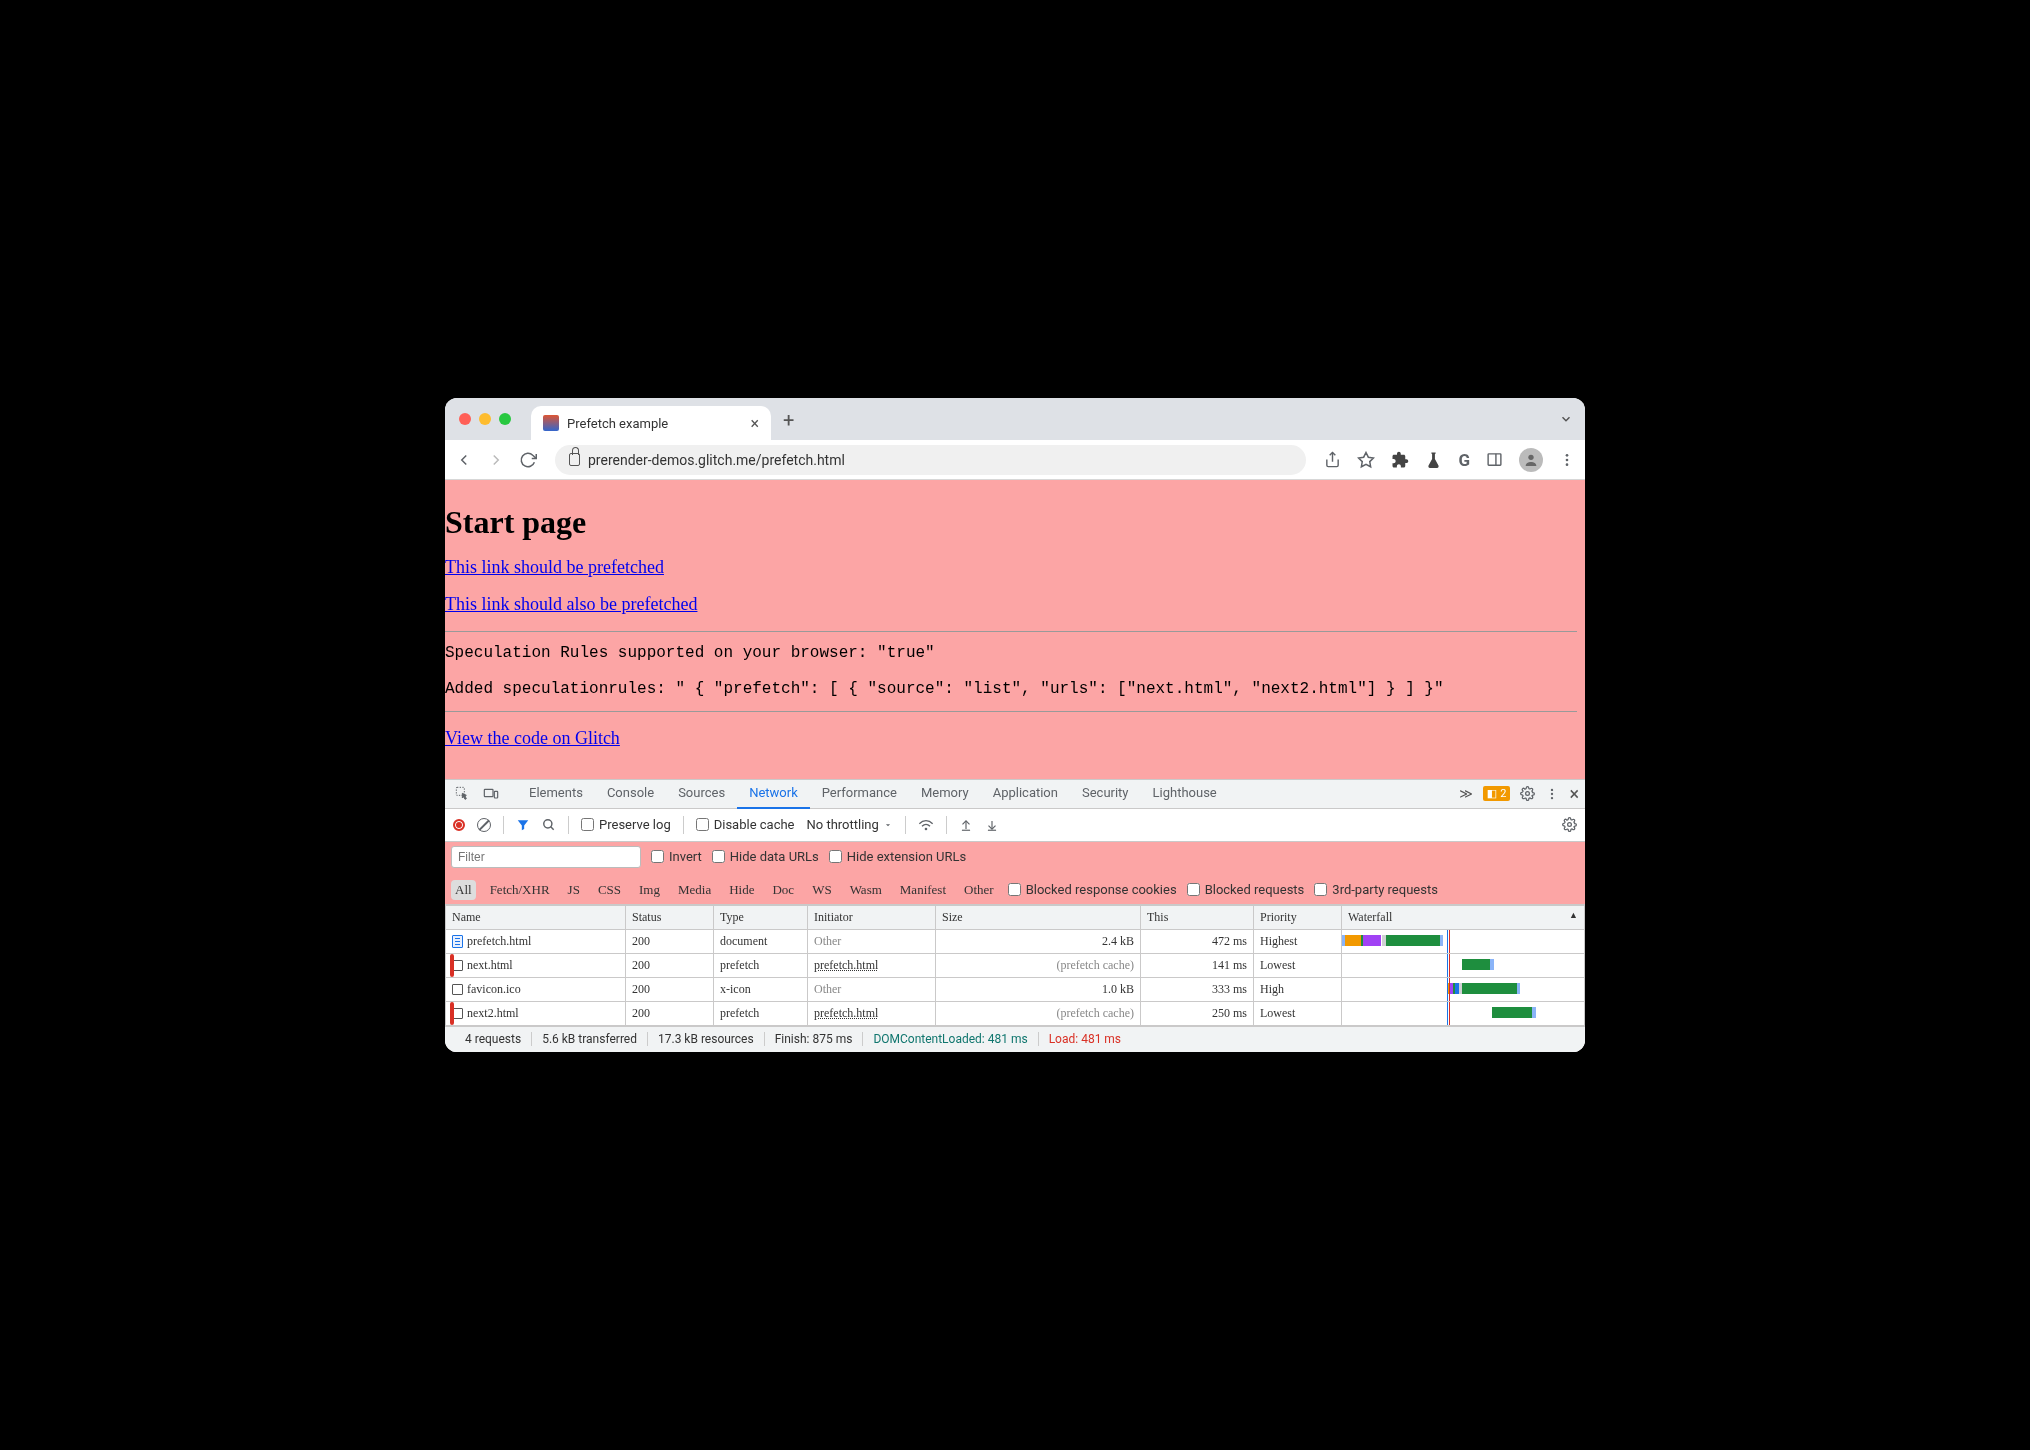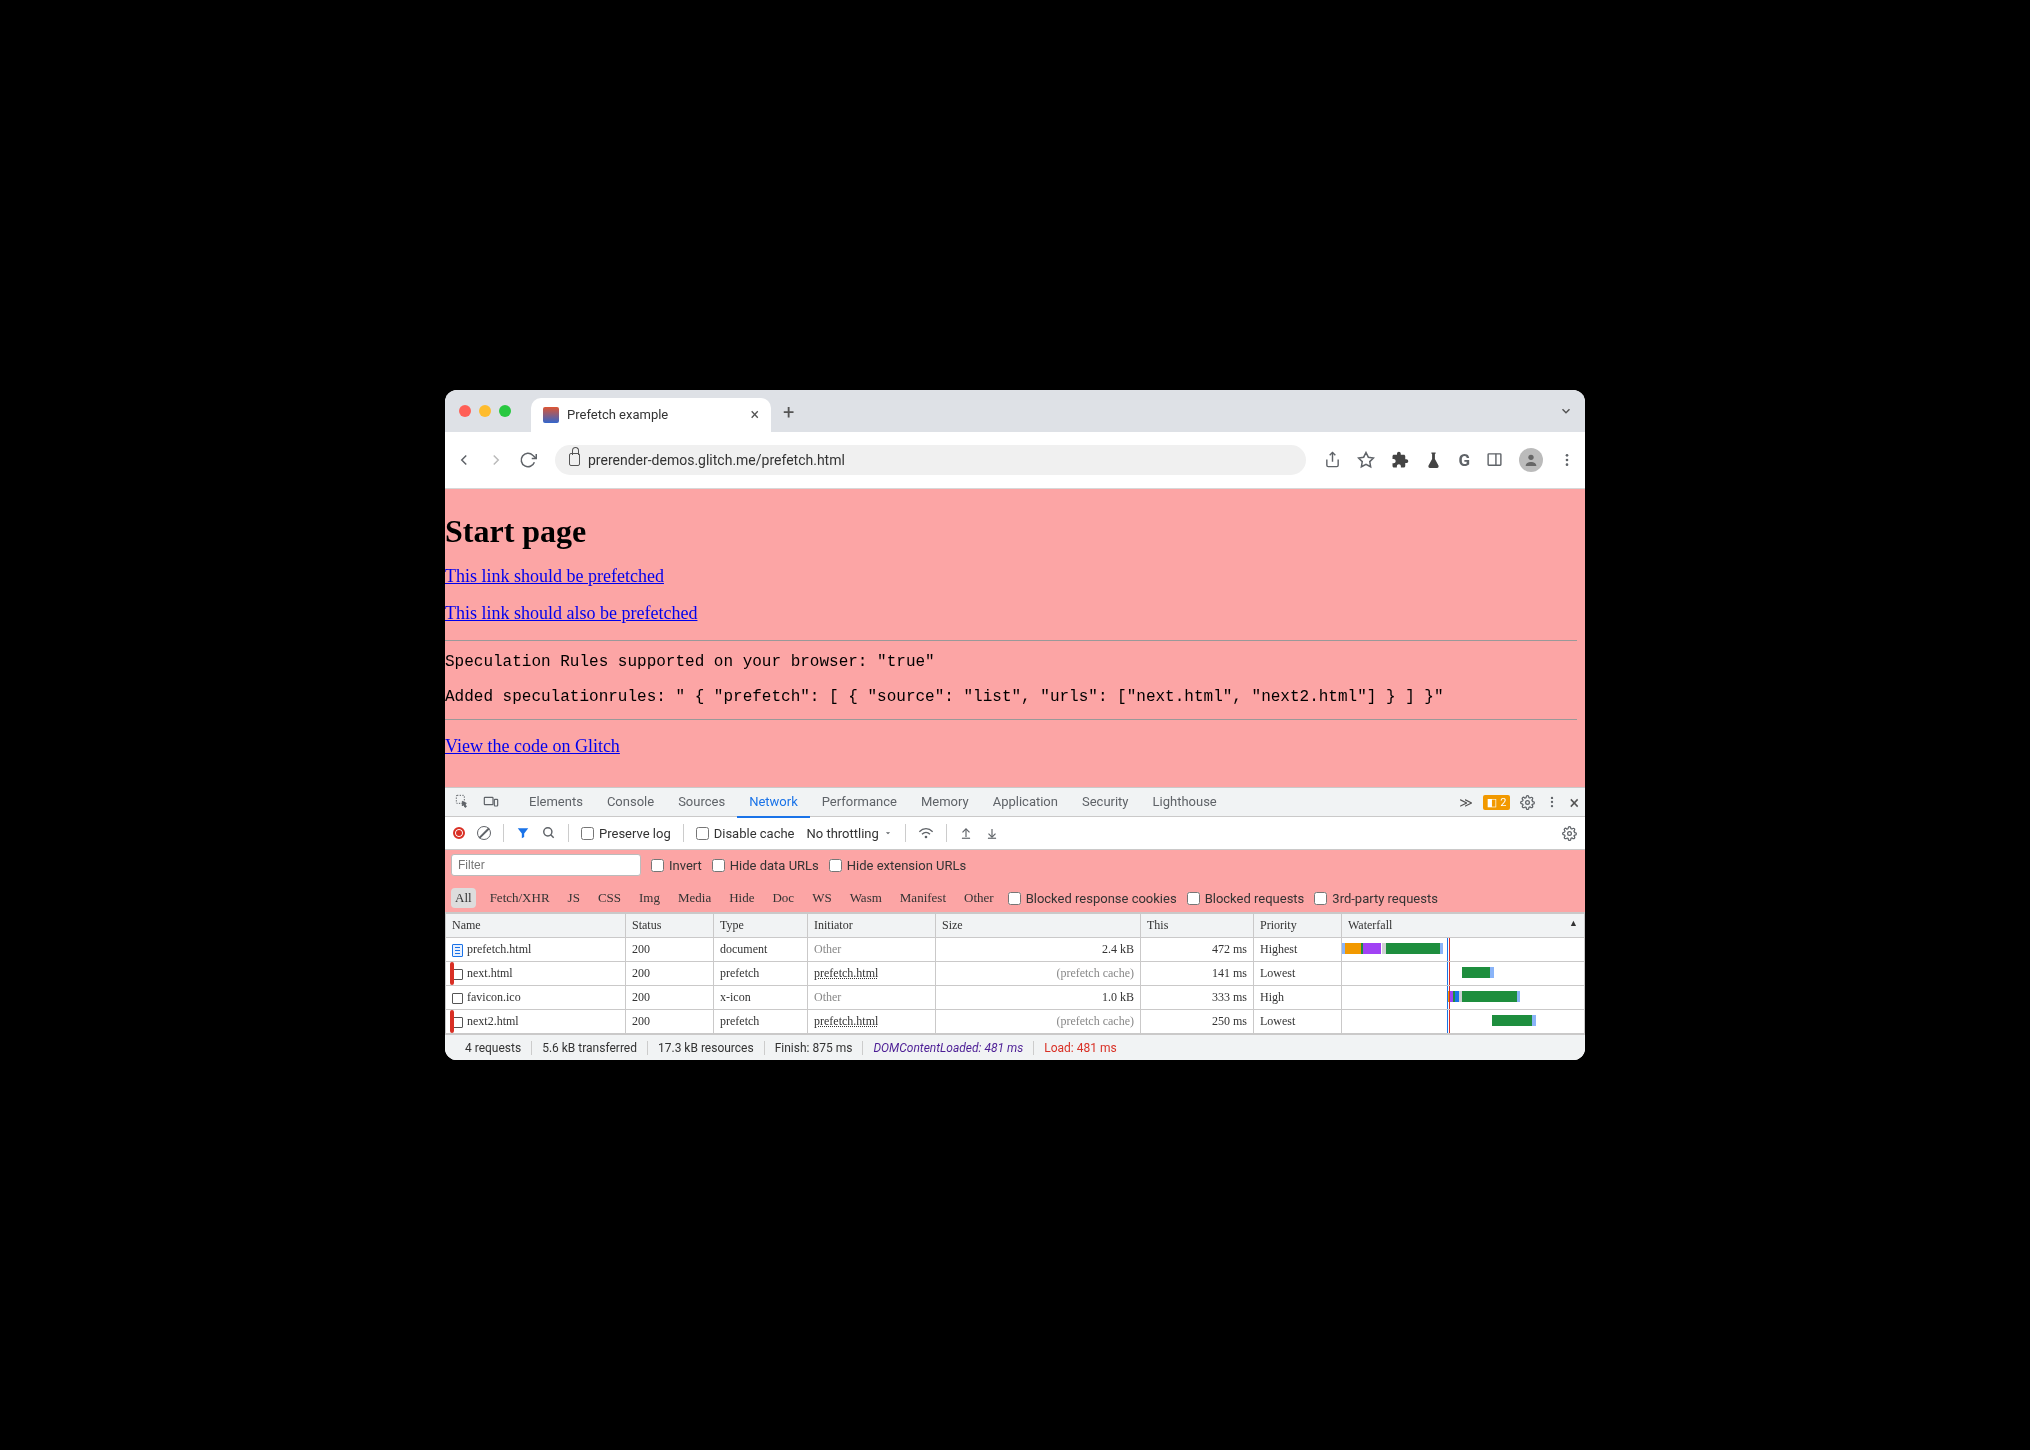--- a/index.html
+++ b/index.html
@@ -7,21 +7,21 @@
   .window { width: 1140px; background: #fff; border-radius: 12px; overflow: hidden; box-shadow: 0 20px 60px rgba(0,0,0,.5); }
   .tabbar { background: #dee1e6; display: flex; align-items: flex-end; height: 42px; padding: 6px 8px 0 14px; }
   .traffic { display: flex; gap: 8px; align-self: center; margin-right: 20px; margin-bottom: 6px; }
   .dot { width: 12px; height: 12px; border-radius: 50%; }
   .dot.r { background: #ff5f57; } .dot.y { background: #febc2e; } .dot.g { background: #28c840; }
   .tab { background: #fff; border-radius: 10px 10px 0 0; display: flex; align-items: center; padding: 0 12px; height: 34px; font-size: 13px; color: #333; gap: 8px; min-width: 240px; }
   .tab .fav { width: 16px; height: 16px; background: linear-gradient(#d53, #36c); border-radius: 2px; }
   .tab .close { color: #555; cursor: pointer; margin-left: auto; font-size: 16px; }
   .newtab { color: #555; font-size: 20px; padding: 0 12px; align-self: center; margin-bottom: 4px; cursor: pointer; }
   .tab-chevron { margin-left: auto; align-self: center; margin-bottom: 6px; margin-right: 4px; cursor: pointer; }
-  .toolbar { background: #fff; border-bottom: 1px solid #d7d7d7; display: flex; align-items: center; height: 57px; padding: 0 10px; gap: 10px; }
+  .toolbar { background: #fff; border-bottom: 1px solid #d7d7d7; display: flex; align-items: center; height: 40px; padding: 0 10px; gap: 10px; }
   .toolbar .nav { color: #888; display: flex; gap: 14px; }
   .toolbar .nav span { cursor: pointer; }
   .urlbar { flex: 1; background: #f0f0f0; border-radius: 20px; height: 30px; display: flex; align-items: center; padding: 0 14px; font-size: 14px; color: #333; gap: 8px; margin: 0 8px; }
   .urlbar .lock { width: 11px; height: 13px; border: 1.5px solid #555; border-radius: 2px; position: relative; }
   .urlbar .lock::before { content: ''; position: absolute; top: -7px; left: 1.5px; width: 5px; height: 7px; border: 1.5px solid #555; border-bottom: none; border-radius: 4px 4px 0 0; }
   .actions { display: flex; gap: 16px; color: #444; align-items: center; }
   .actions span, .actions svg { cursor: pointer; }
   .avatar-circle { width: 24px; height: 24px; border-radius: 50%; background: #bbb; display: flex; align-items: center; justify-content: center; }
   .content { background: #fca5a5; padding: 8px 8px 14px 0; font-family: "Times New Roman", serif; }
   .content h1 { font-size: 32px; margin: 16px 0; font-weight: bold; }
@@ -57,21 +57,21 @@
   .nettable td.size, .nettable td.time { text-align: right; }
   .nettable .initiator a { color: #333; text-decoration: underline dotted; cursor: pointer; }
   .nettable .gray { color: #888; }
   .highlight-box { position: absolute; left: 4px; right: 260px; top: 0; bottom: 0; border: 2.5px solid #d93025; border-radius: 14px; pointer-events: none; }
   .waterfall-cell { padding: 2px 4px !important; position: relative; height: 22px; }
   .wf-bar { position: absolute; height: 11px; top: 5px; display: flex; }
   .wf-seg { height: 100%; }
   .footer { background: #f1f3f4; border-top: 1px solid #cac9c9; display: flex; height: 26px; align-items: center; padding: 0 10px; font-size: 12px; gap: 0; color: #333; }
   .footer span { padding: 0 10px; border-right: 1px solid #ccc; }
   .footer span:last-child { border: none; }
-  .footer .blue { color: #4c1d95; font-style: italic; }
+  .footer .blue { color: #0f766e; }
   .footer .red { color: #d93025; }
   .doc-icon { display: inline-block; width: 11px; height: 13px; background: #e8f0fe; border: 1px solid #1a73e8; border-radius: 1px; vertical-align: middle; margin-right: 4px; position: relative; }
   .doc-icon::after { content:''; position:absolute; left:2px; right:2px; top:2px; height:1px; box-shadow: 0 0 0 #1a73e8, 0 3px 0 #1a73e8, 0 6px 0 #1a73e8; background:#1a73e8; }
   .file-icon { display: inline-block; width: 11px; height: 11px; border: 1.2px solid #555; border-radius: 1px; vertical-align: middle; margin-right: 4px; }
   .net-wrapper { position: relative; font-family: Liberation Serif, serif; }
   svg { display: block; }
 </style>
 </head>
 <body>
 

